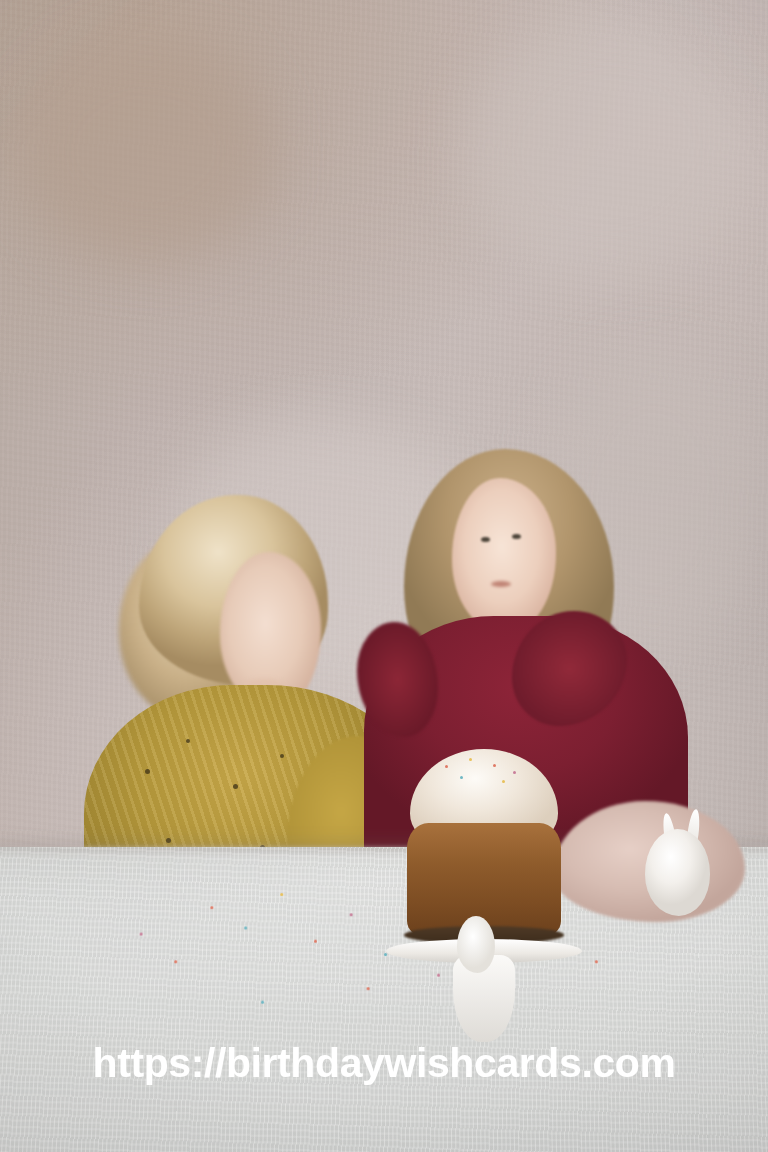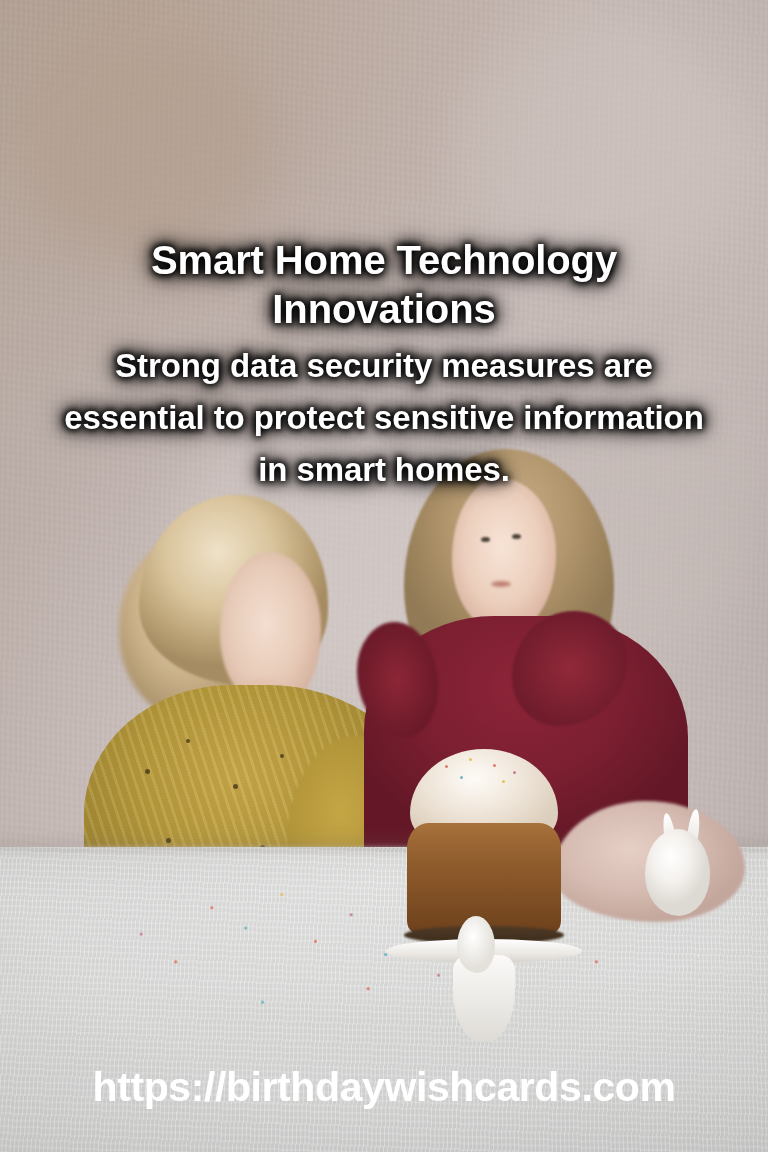--- a/index.html
+++ b/index.html
@@ -272,21 +272,21 @@
     line-height: 1.58;
     letter-spacing: -0.1px;
     text-shadow:
       0 0 7px #000, 0 0 7px #000, 0 0 12px #000,
       0 0 16px rgba(0,0,0,.97), 0 0 22px rgba(0,0,0,.9),
       0 0 30px rgba(0,0,0,.75);
   }
   .url-bar {
     position: absolute;
     left: 0; right: 0;
-    top: 1064px;
+    top: 1040px;
     text-align: center;
   }
   .url-text {
     color: #ffffff;
     font-size: 41px;
     font-weight: bold;
     letter-spacing: -0.4px;
     white-space: nowrap;
   }
 </style>
@@ -386,22 +386,18 @@
       <div class="cake-body"></div>
       <div class="cake-ring"></div>
       <div class="cake-stand-plate"></div>
       <div class="cake-stand-leg"></div>
     </div>
     <div class="bunny-foot"></div>
 
     <div class="vignette"></div>
   </div>
 
-  <div class="overlay">
-    <h1 class="headline">Smart Home Technology Innovations</h1>
-    <p class="subline">Strong data security measures are essential to protect sensitive information in smart homes.</p>
-  </div>
 
   <div class="url-bar">
     <span class="url-text">https://birthdaywishcards.com</span>
   </div>
 
 </div>
 
 </body></html>

